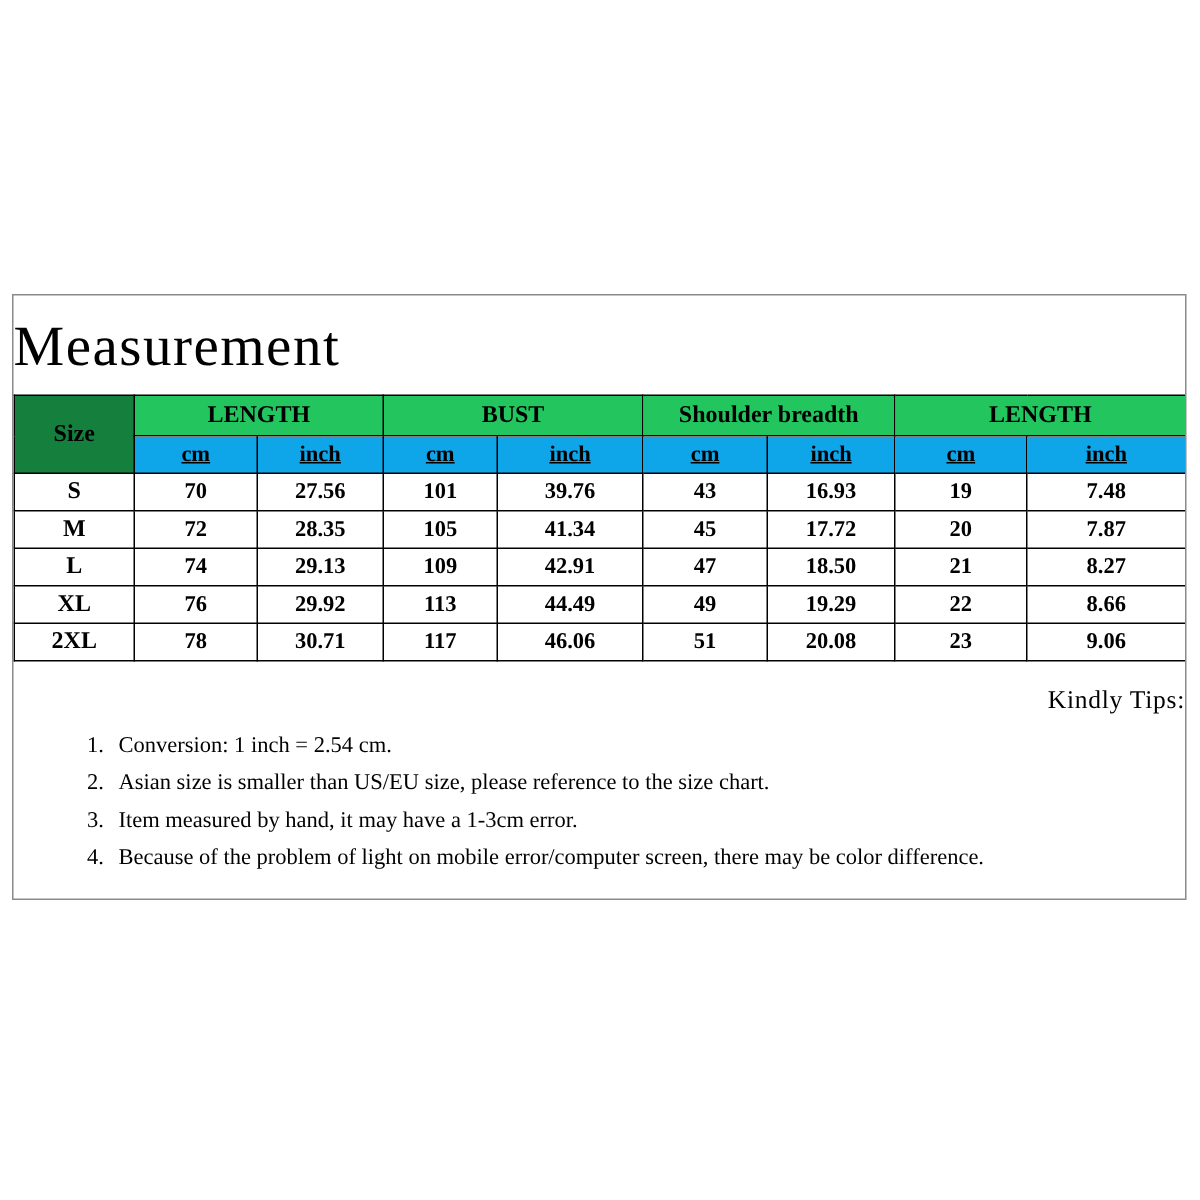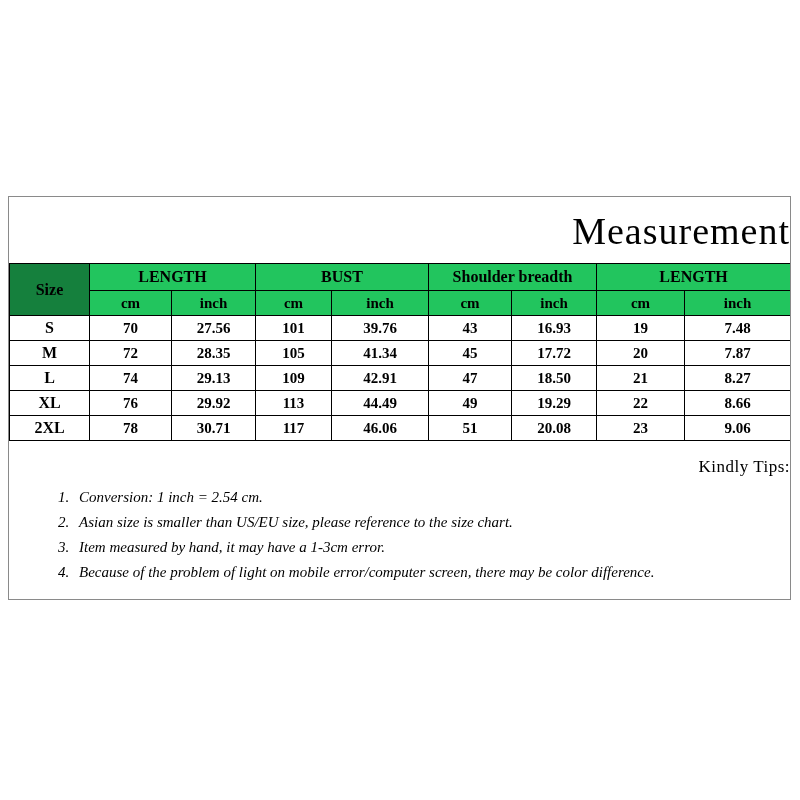--- a/index.html
+++ b/index.html
@@ -24,21 +24,21 @@
     width: 783px;
     height: 404px;
     border: 1px solid #8a8a8a;
     box-sizing: border-box;
     background: #ffffff;
     overflow: hidden;
   }
   .title {
     margin: 0;
     padding: 12px 0 10px 0;
-    text-align: right;
+    text-align: left;
     font-size: 38px;
     font-weight: 400;
     letter-spacing: 1px;
     font-family: "Liberation Serif", serif;
   }
   table.measure {
     width: 781px;
     border-collapse: collapse;
     table-layout: fixed;
     font-weight: bold;
@@ -49,21 +49,21 @@
     vertical-align: middle;
     padding: 0;
     font-size: 15px;
     height: 24px;
     overflow: hidden;
     white-space: nowrap;
   }
   tr.grp-row th { height: 26px; font-size: 16px; }
   th.size-h  { background: #15803d; font-size: 17px; }
   th.grp     { background: #22c55e; }
-  th.unit    { background: #22c55e; height: 21px; font-size: 15px; }
+  th.unit    { background: #0ea5e9; height: 21px; font-size: 15px; text-decoration: underline; }
   tbody th.size-cell { font-size: 16px; background: #ffffff; }
   tbody td { background: #ffffff; }
 
   .tips { margin: 16px 0 0 30px; }
   .tips-heading {
     font-size: 17px;
     margin: 0 0 10px 0;
     letter-spacing: 0.5px;
     text-align: right;
   }
@@ -72,21 +72,20 @@
     padding-left: 34px;
     width: 640px;
     box-sizing: border-box;
     text-align: justify;
     font-size: 15px;
     line-height: 21px;
   }
   ol.tips-list li {
     margin-bottom: 4px;
     padding-left: 6px;
-    font-style: italic;
   }
 </style>
 </head>
 <body>
 
 <div class="page">
   <div class="panel">
 
     <h1 class="title">Measurement</h1>
 

